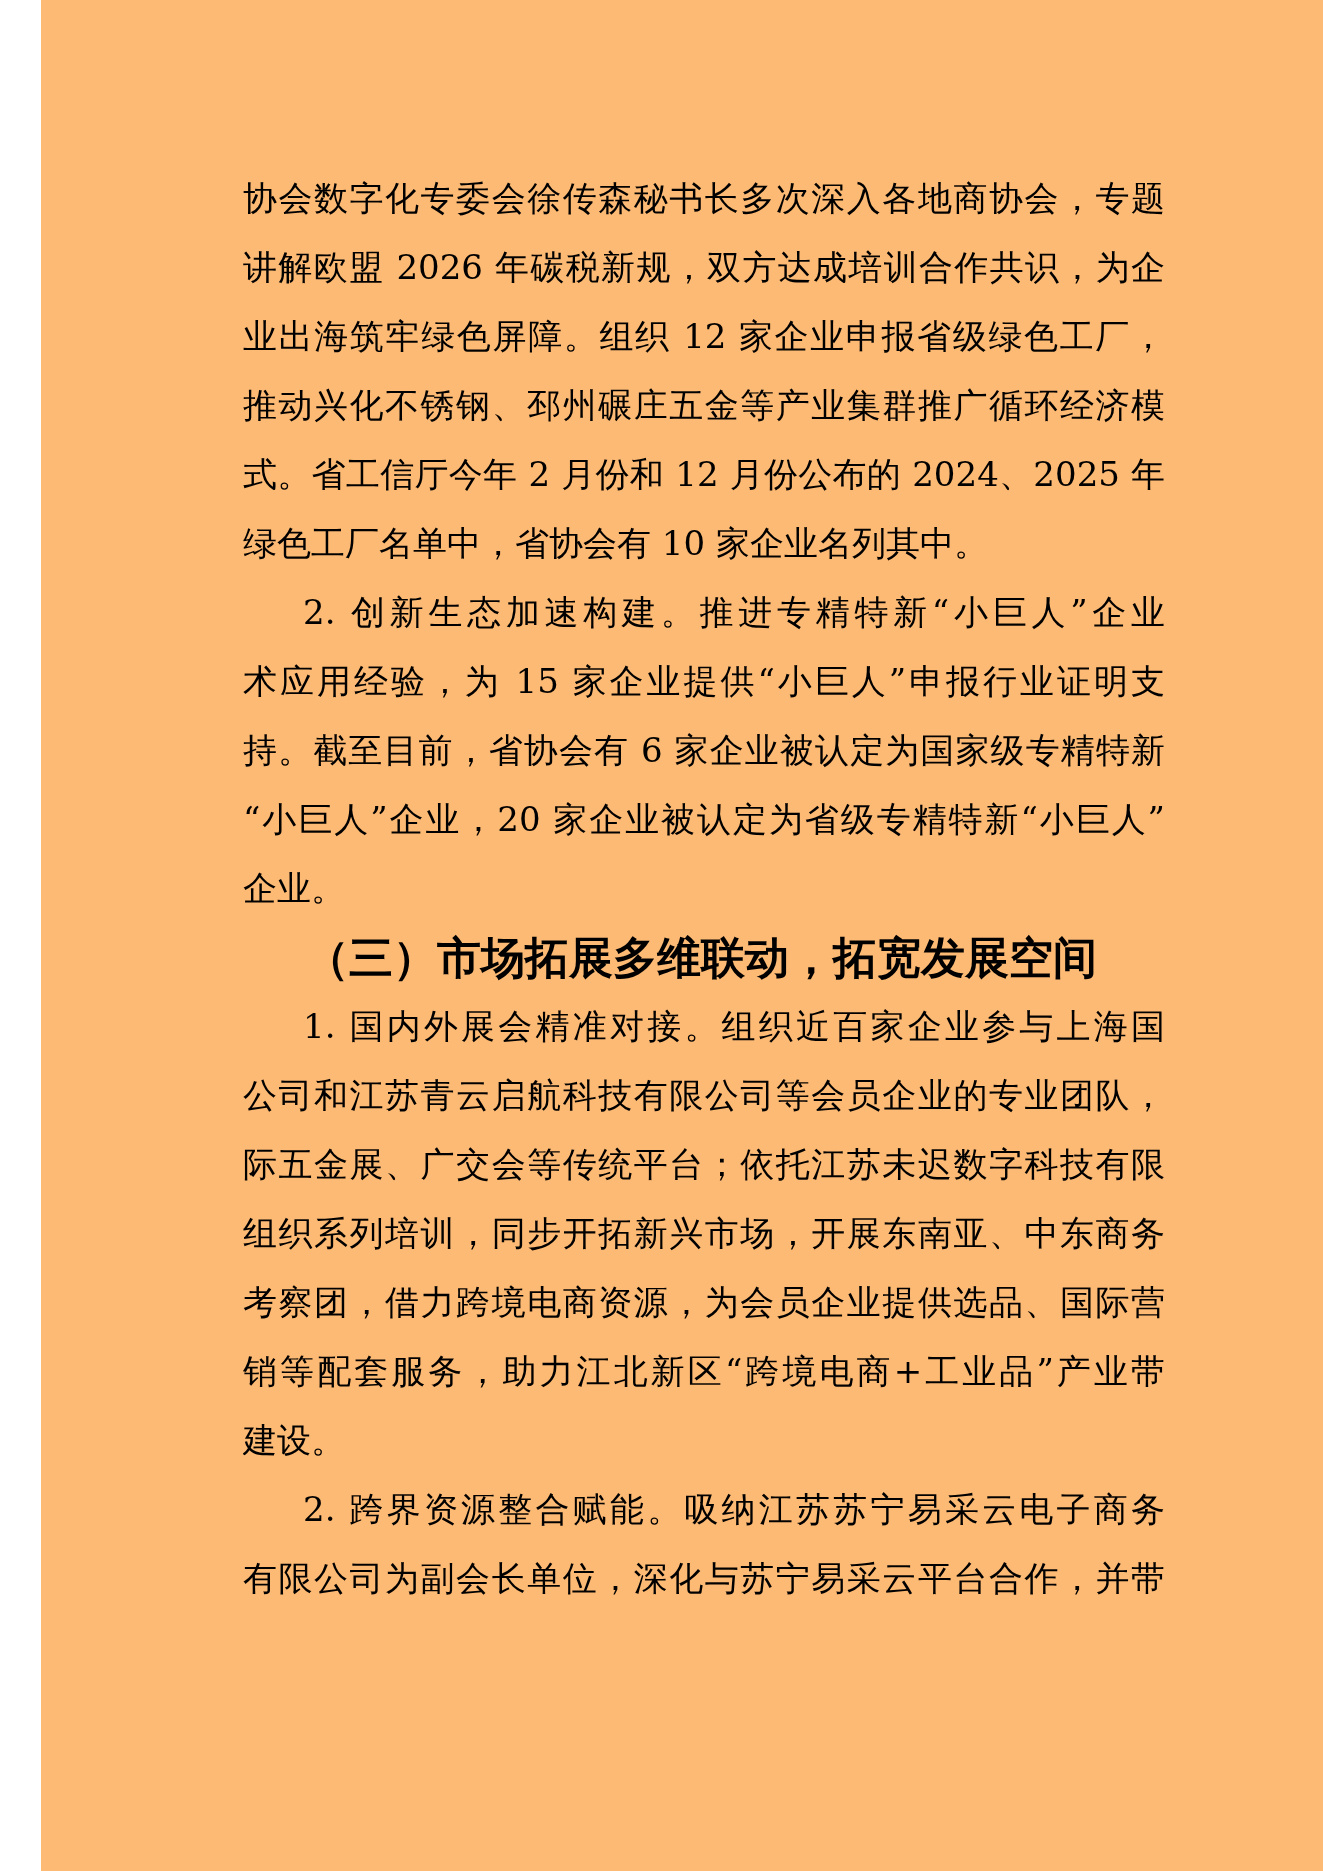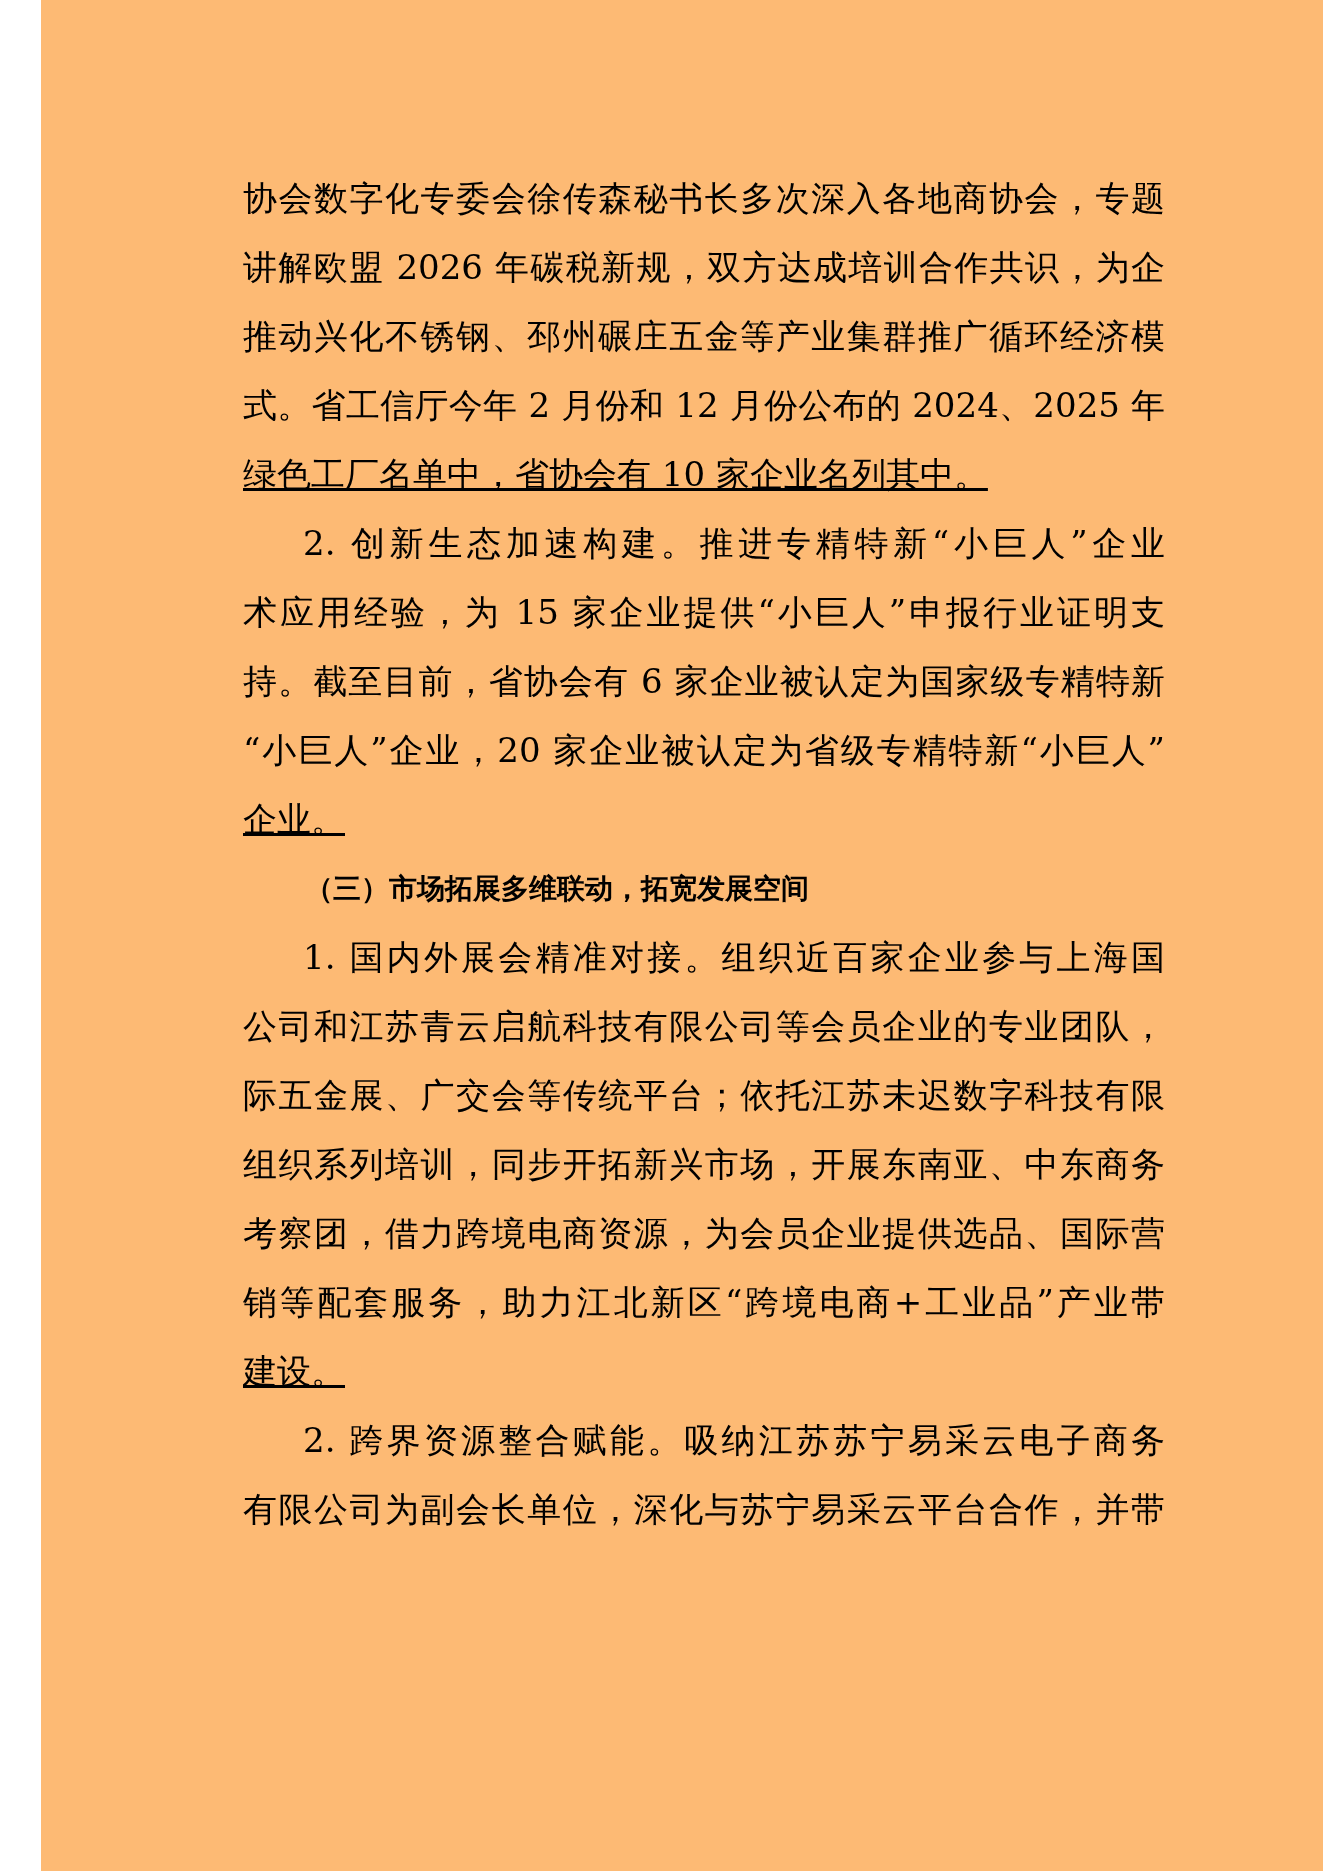--- a/index.html
+++ b/index.html
@@ -27,42 +27,42 @@
     font-weight: 400;
   }
   .line {
     height: 69px;
     text-align: justify;
     text-align-last: justify;
     overflow: hidden;
   }
   .line.end {
     text-align-last: left;
-    text-decoration: underline;
   }
   .line.indent {
     text-indent: 60px;
   }
   .line.heading {
     font-family: "DejaVu Sans", "Liberation Sans", sans-serif;
     font-weight: 700;
-    font-size: 28px;
+    font-size: 44px;
     text-align: left;
     text-align-last: left;
     padding-left: 62px;
   }
 </style>
 </head>
 <body>
 
 <div class="page">
   <div class="doc">
 
     <div class="line">协会数字化专委会徐传森秘书长多次深入各地商协会，专题</div>
     <div class="line">讲解欧盟 2026 年碳税新规，双方达成培训合作共识，为企</div>
+    <div class="line">业出海筑牢绿色屏障。组织 12 家企业申报省级绿色工厂，</div>
     <div class="line">推动兴化不锈钢、邳州碾庄五金等产业集群推广循环经济模</div>
     <div class="line">式。省工信厅今年 2 月份和 12 月份公布的 2024、2025 年度</div>
     <div class="line end">绿色工厂名单中，省协会有 10 家企业名列其中。</div>
 
     <div class="line indent">2. 创新生态加速构建。推进专精特新“小巨人”企业</div>
     <div class="line">术应用经验，为 15 家企业提供“小巨人”申报行业证明支</div>
     <div class="line">持。截至目前，省协会有 6 家企业被认定为国家级专精特新</div>
     <div class="line">“小巨人”企业，20 家企业被认定为省级专精特新“小巨人”</div>
     <div class="line end">企业。</div>
 

